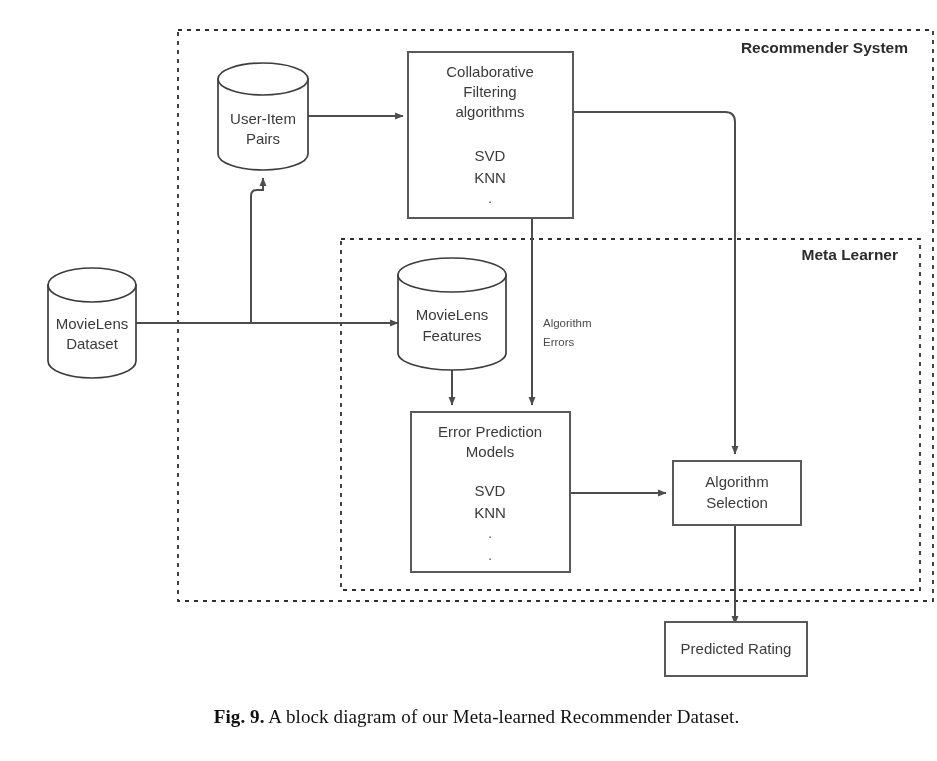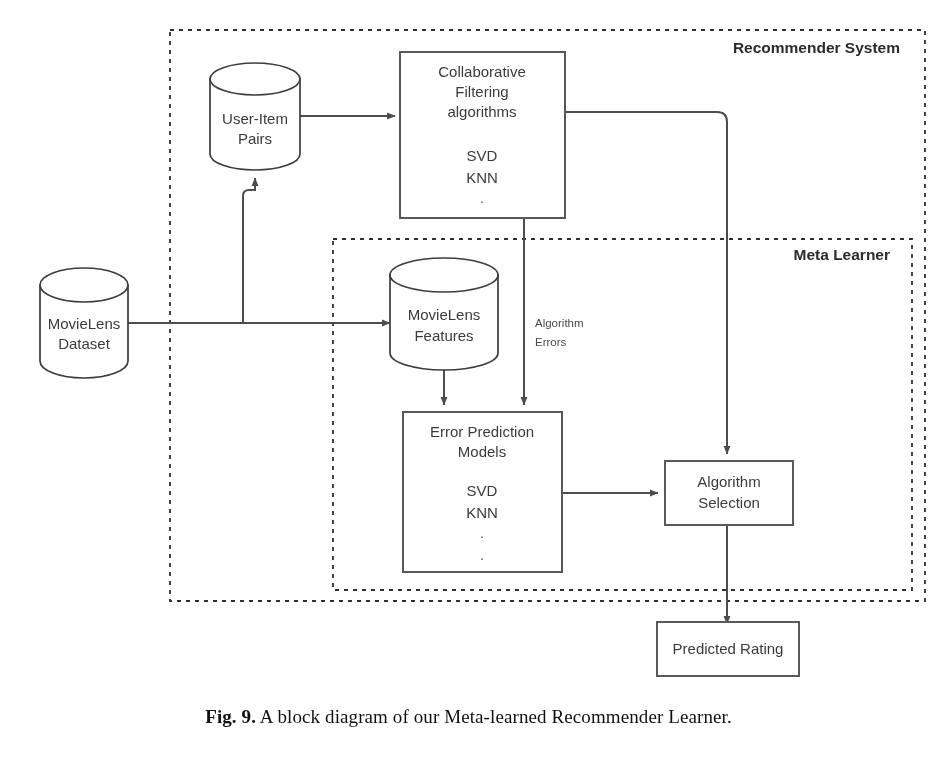--- a/index.html
+++ b/index.html
@@ -9,21 +9,21 @@
   }
   body {
     width: 937px;
     height: 761px;
     font-family: "Liberation Sans", sans-serif;
     position: relative;
     overflow: hidden;
   }
   #figure-root {
     position: absolute;
-    left: 0; top: 0;
+    left: 8px; top: 0;
     width: 900px;
     height: 761px;
   }
   svg#diagram {
     position: absolute;
     left: 0; top: 0;
     width: 937px;
     height: 700px;
     display: block;
   }
@@ -182,16 +182,16 @@
     </g>
 
     <g>
       <rect class="box" x="657" y="622" width="142" height="54"></rect>
       <text class="node-label" x="728" y="650">Predicted Rating</text>
     </g>
   </svg>
 
   <div class="caption">
     <span class="fig-num">Fig. 9.</span>
-    <span>A block diagram of our Meta-learned Recommender Learner.</span>
+    <span>A block diagram of our Meta-learned Recommender Dataset.</span>
   </div>
 
 </div>
 
 </body></html>

